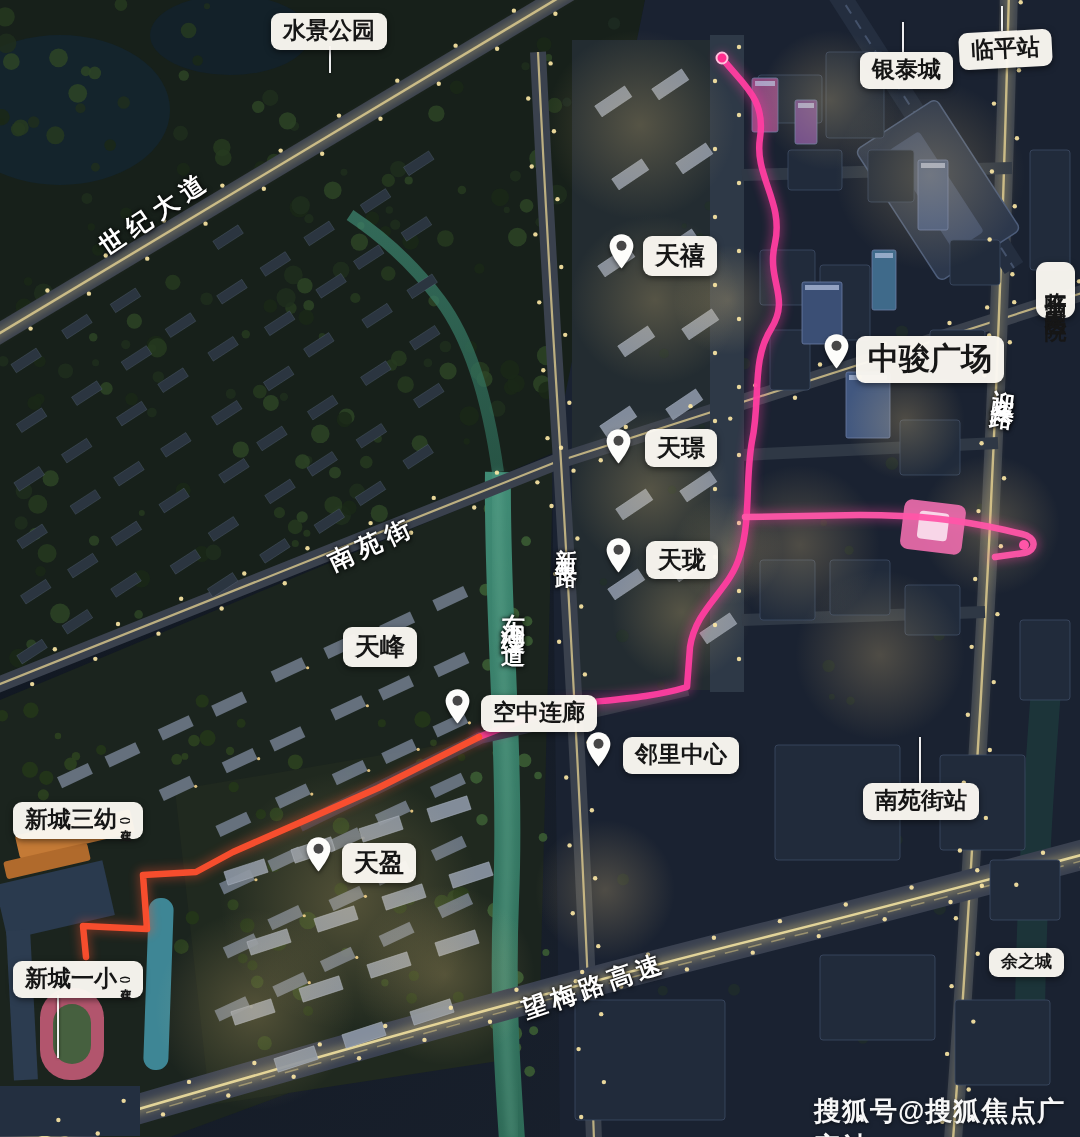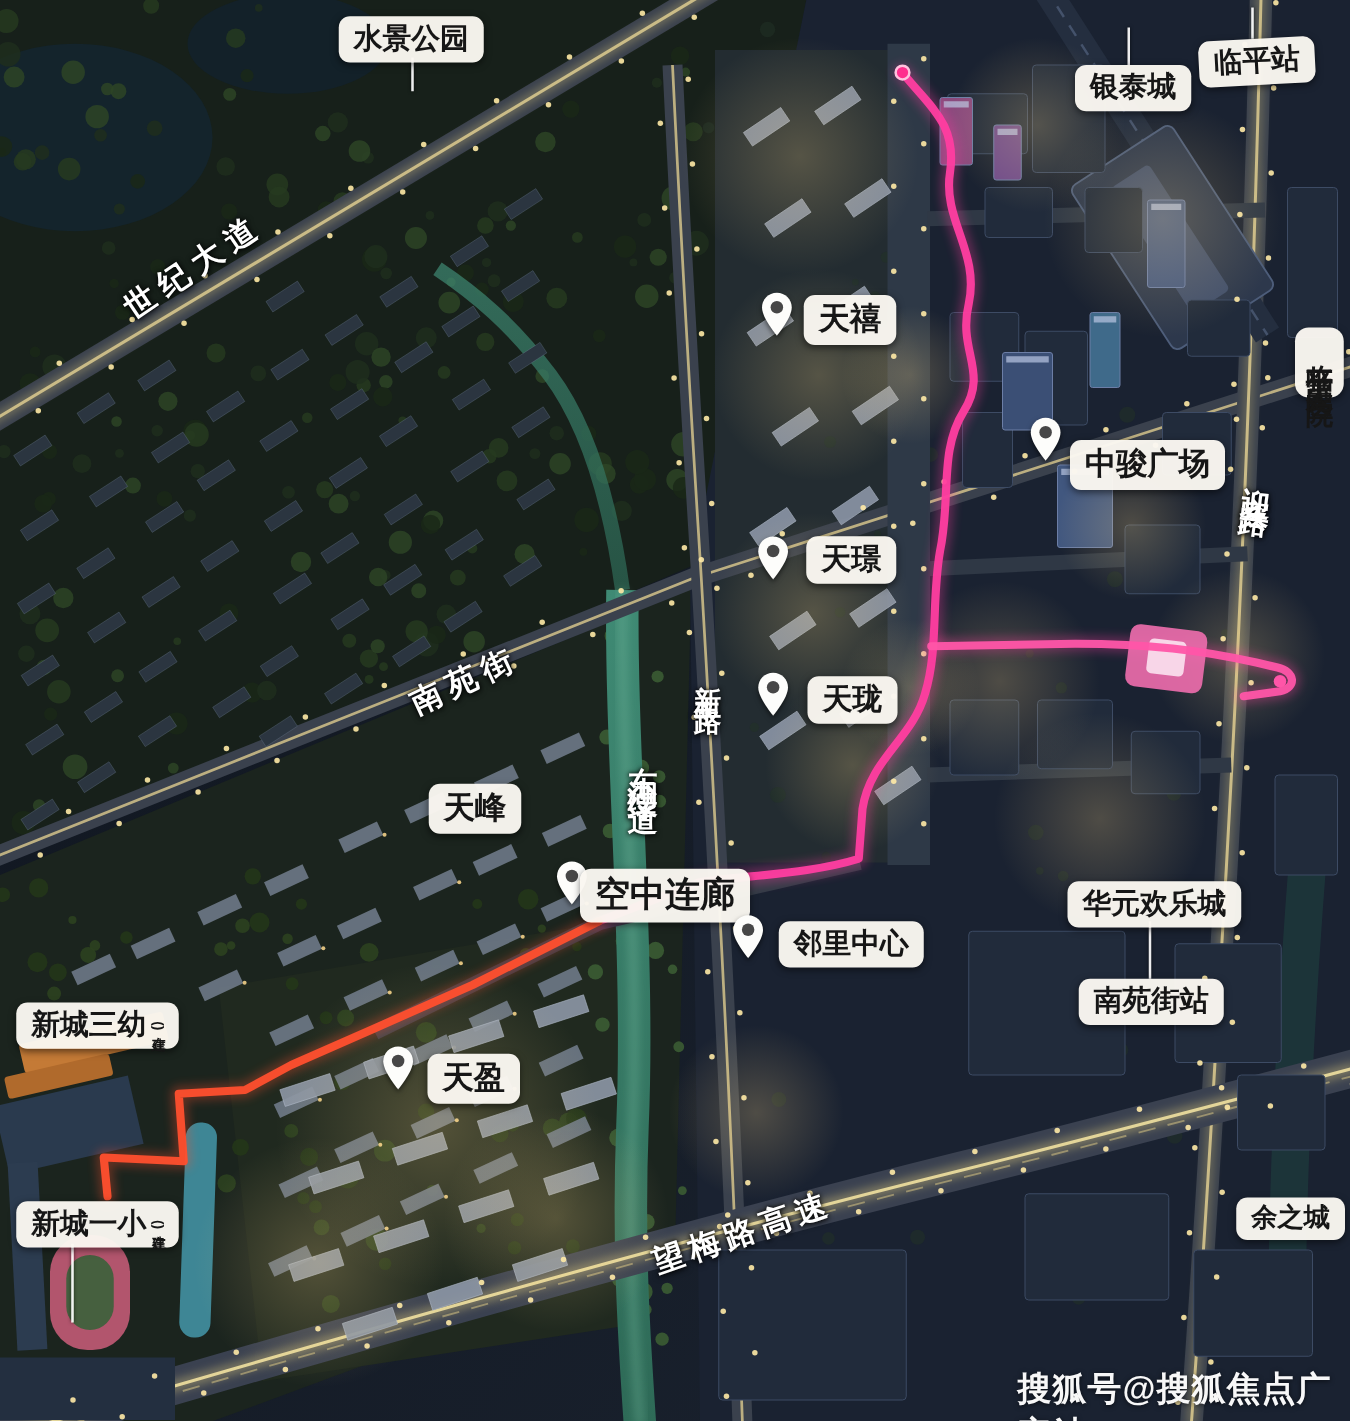--- a/index.html
+++ b/index.html
@@ -800,28 +800,25 @@
         <span>银泰城</span>
       </div>
       <div class="leader" style="left: 902px; top: 22px; height: 30px;"></div>
       <div class="label-box" style="left: 959px; top: 31px; font-size: 23px; transform: rotate(-3deg);">
         <span>临平站</span>
       </div>
       <div class="leader" style="left: 1001px; top: 6px; height: 25px;"></div>
       <div class="label-box" style="left: 302px; top: 627px; font-size: 25px; margin-left: 41px;">
         <span>天峰</span>
       </div>
-      <div class="label-box" style="left: 854px; top: 705px; font-size: 23px;">
-        <span>华元欢乐城</span>
-      </div>
       <div class="label-box" style="left: 863px; top: 783px; font-size: 23px;">
         <span>南苑街站</span>
       </div>
       <div class="leader" style="left: 919px; top: 737px; height: 46px;"></div>
-      <div class="label-box" style="left: 989px; top: 948px; font-size: 21px; margin-top: 10px;">
+      <div class="label-box" style="left: 989px; top: 948px; font-size: 17px;">
         <span>余之城</span>
       </div>
       <div class="label-box" style="left: 13px; top: 802px; font-size: 23px;">
         <span>新城三幼</span>
         <span class="suffix">(在建)</span>
       </div>
       <div class="label-box" style="left: 13px; top: 961px; font-size: 23px;">
         <span>新城一小</span>
         <span class="suffix">(在建)</span>
       </div>
@@ -833,42 +830,42 @@
       <path d="M13.5 1.2 C6.8 1.2 1.6 6.4 1.6 13 C1.6 21.5 13.5 35.5 13.5 35.5 C13.5 35.5 25.4 21.5 25.4 13 C25.4 6.4 20.2 1.2 13.5 1.2 Z" fill="#fdfdfb"></path>
       <circle cx="13.5" cy="12.8" r="5" fill="#474747"></circle>
     </svg>
       <div class="label-box" style="left: 643px; top: 236px; font-size: 25px;">
         <span>天禧</span>
       </div>
       <svg class="map-pin" viewBox="0 0 27 37" style="left: 823px; top: 333px;">
       <path d="M13.5 1.2 C6.8 1.2 1.6 6.4 1.6 13 C1.6 21.5 13.5 35.5 13.5 35.5 C13.5 35.5 25.4 21.5 25.4 13 C25.4 6.4 20.2 1.2 13.5 1.2 Z" fill="#fdfdfb"></path>
       <circle cx="13.5" cy="12.8" r="5" fill="#474747"></circle>
     </svg>
-      <div class="label-box" style="left: 856px; top: 336px; font-size: 25px; margin-top: 16px;">
+      <div class="label-box" style="left: 856px; top: 336px; font-size: 31px;">
         <span>中骏广场</span>
       </div>
       <svg class="map-pin" viewBox="0 0 27 37" style="left: 605px; top: 428px;">
       <path d="M13.5 1.2 C6.8 1.2 1.6 6.4 1.6 13 C1.6 21.5 13.5 35.5 13.5 35.5 C13.5 35.5 25.4 21.5 25.4 13 C25.4 6.4 20.2 1.2 13.5 1.2 Z" fill="#fdfdfb"></path>
       <circle cx="13.5" cy="12.8" r="5" fill="#474747"></circle>
     </svg>
       <div class="label-box" style="left: 645px; top: 429px; font-size: 24px; align-items: center;">
         <span>天璟</span>
       </div>
       <svg class="map-pin" viewBox="0 0 27 37" style="left: 605px; top: 537px;">
       <path d="M13.5 1.2 C6.8 1.2 1.6 6.4 1.6 13 C1.6 21.5 13.5 35.5 13.5 35.5 C13.5 35.5 25.4 21.5 25.4 13 C25.4 6.4 20.2 1.2 13.5 1.2 Z" fill="#fdfdfb"></path>
       <circle cx="13.5" cy="12.8" r="5" fill="#474747"></circle>
     </svg>
       <div class="label-box" style="left: 646px; top: 541px; font-size: 24px;">
         <span>天珑</span>
       </div>
       <svg class="map-pin" viewBox="0 0 27 37" style="left: 444px; top: 688px;">
       <path d="M13.5 1.2 C6.8 1.2 1.6 6.4 1.6 13 C1.6 21.5 13.5 35.5 13.5 35.5 C13.5 35.5 25.4 21.5 25.4 13 C25.4 6.4 20.2 1.2 13.5 1.2 Z" fill="#fdfdfb"></path>
       <circle cx="13.5" cy="12.8" r="5" fill="#474747"></circle>
     </svg>
-      <div class="label-box" style="left: 464px; top: 695px; font-size: 28px;">
+      <div class="label-box" style="left: 481px; top: 695px; font-size: 23px;">
         <span>空中连廊</span>
       </div>
       <svg class="map-pin" viewBox="0 0 27 37" style="left: 585px; top: 731px;">
       <path d="M13.5 1.2 C6.8 1.2 1.6 6.4 1.6 13 C1.6 21.5 13.5 35.5 13.5 35.5 C13.5 35.5 25.4 21.5 25.4 13 C25.4 6.4 20.2 1.2 13.5 1.2 Z" fill="#fdfdfb"></path>
       <circle cx="13.5" cy="12.8" r="5" fill="#474747"></circle>
     </svg>
       <div class="label-box" style="left: 623px; top: 737px; font-size: 23px;">
         <span>邻里中心</span>
       </div>
       <svg class="map-pin" viewBox="0 0 27 37" style="left: 305px; top: 836px;">

